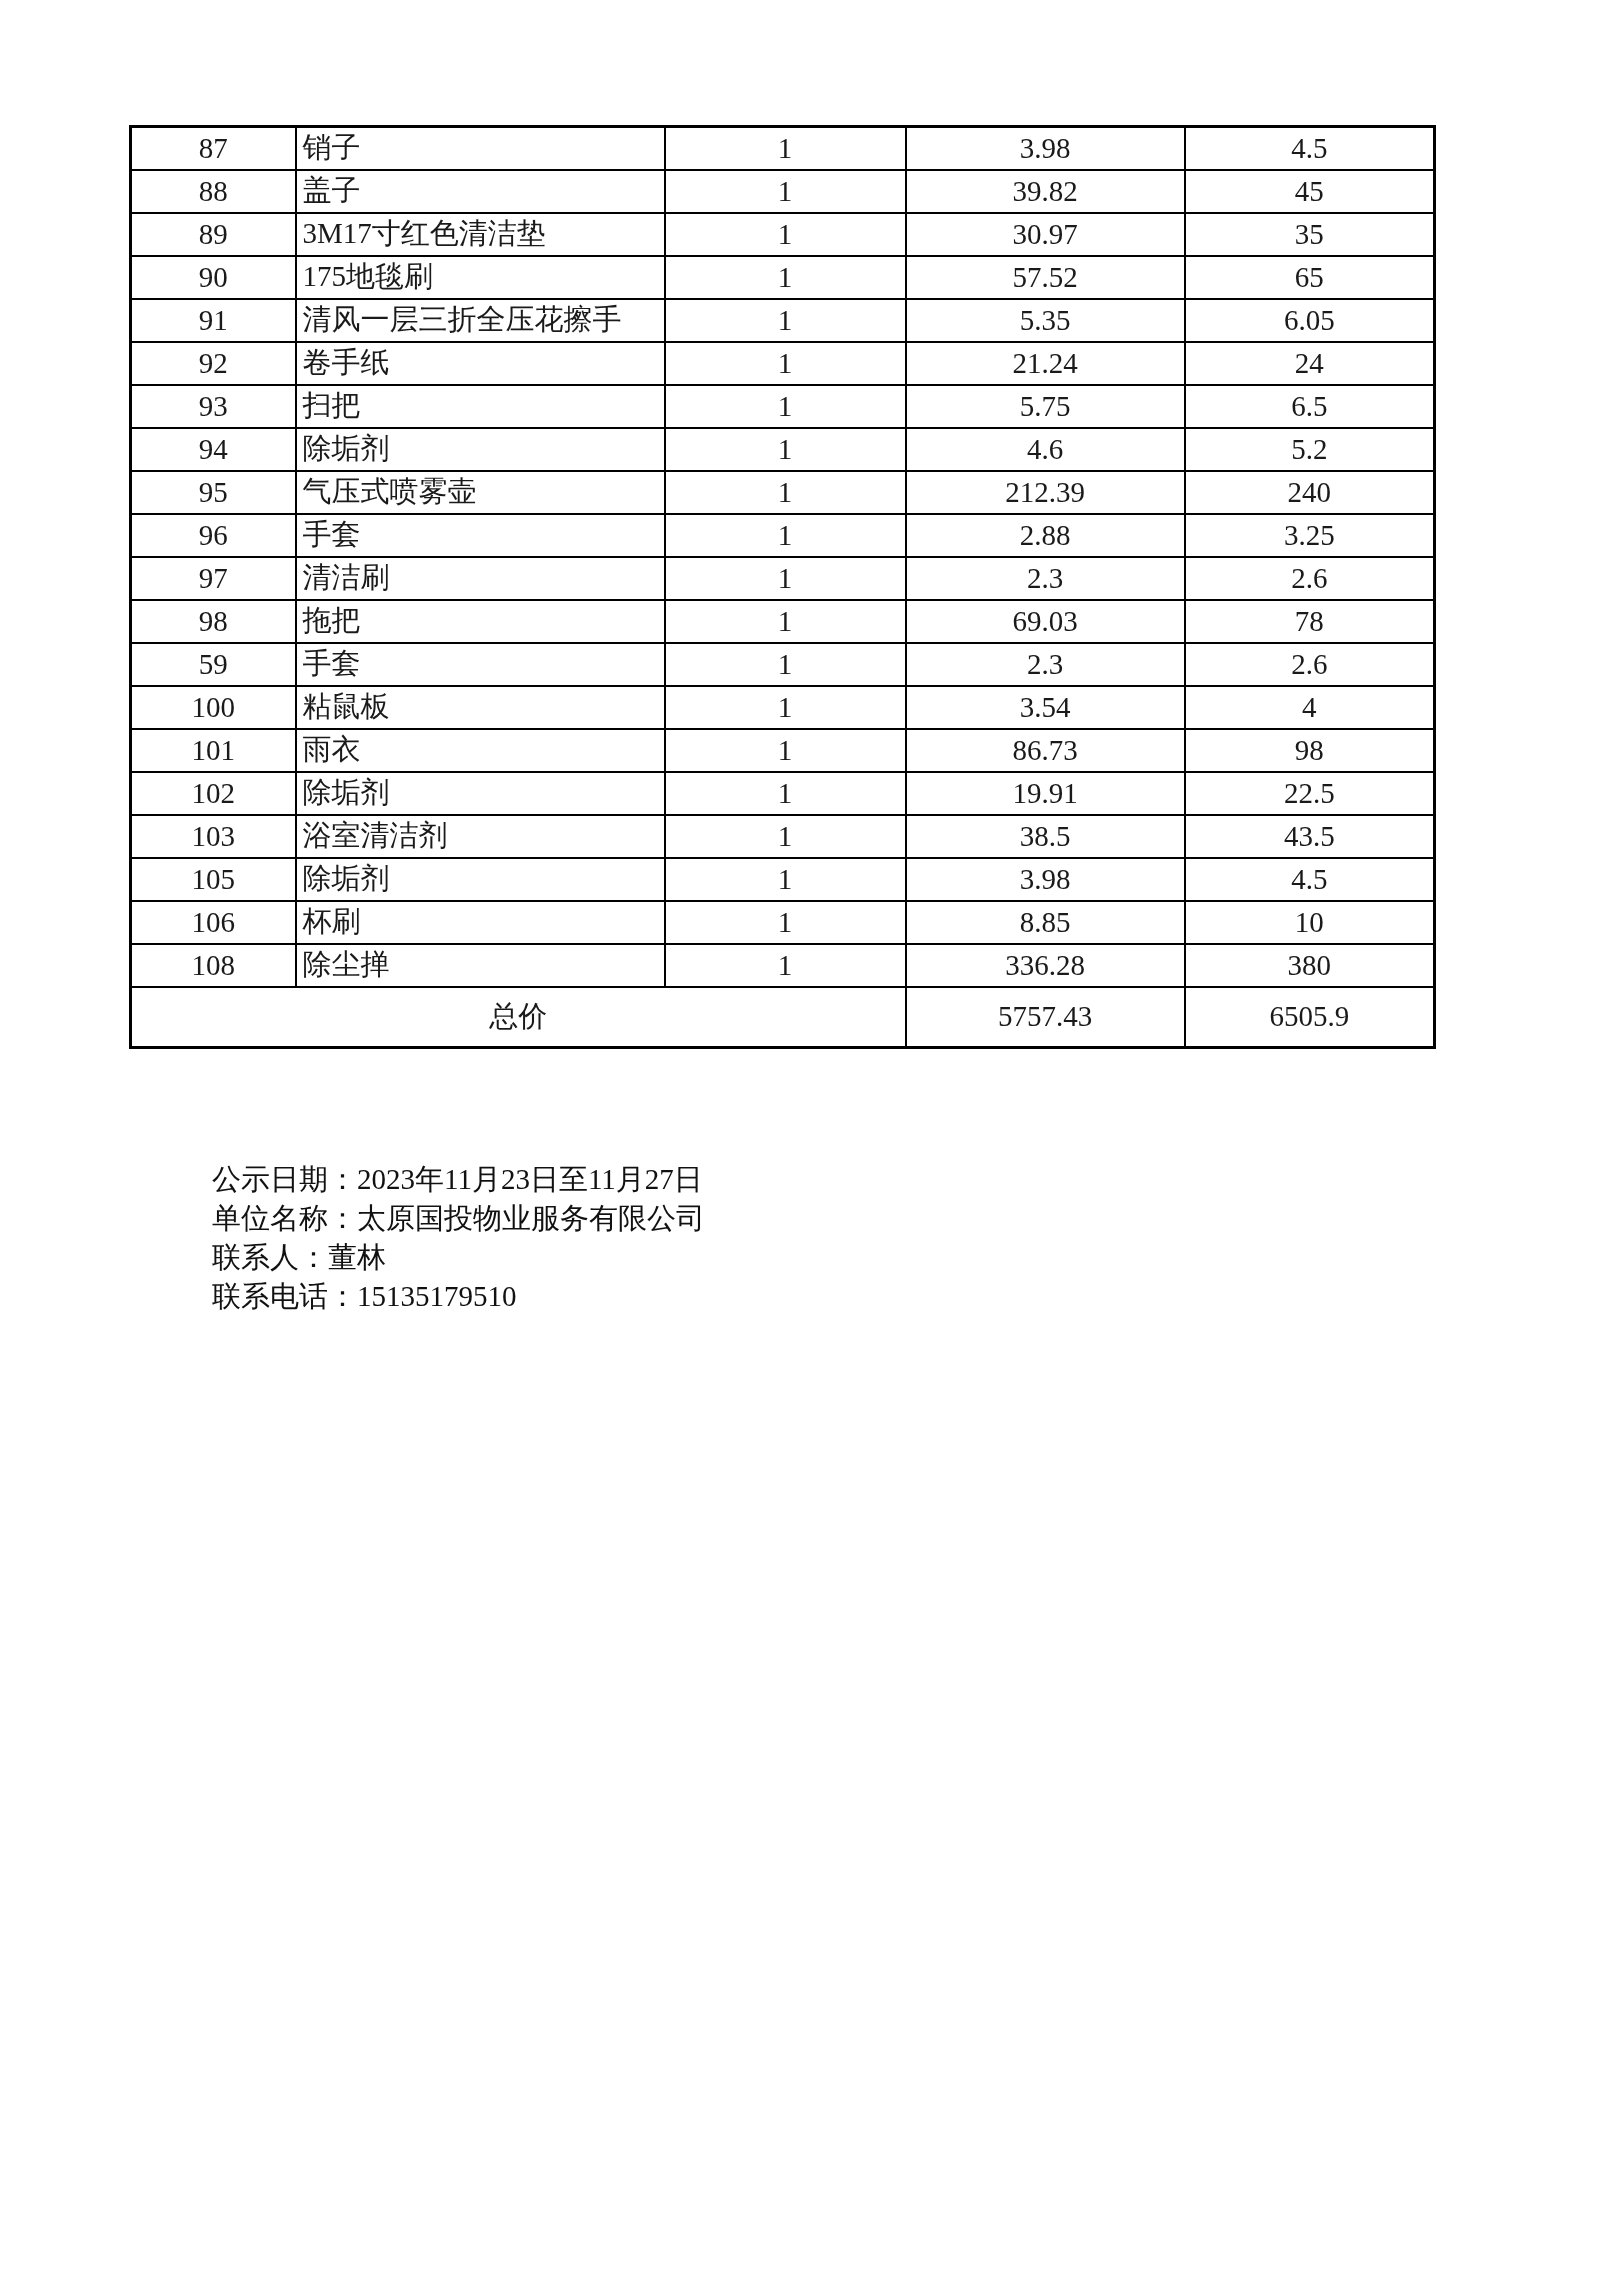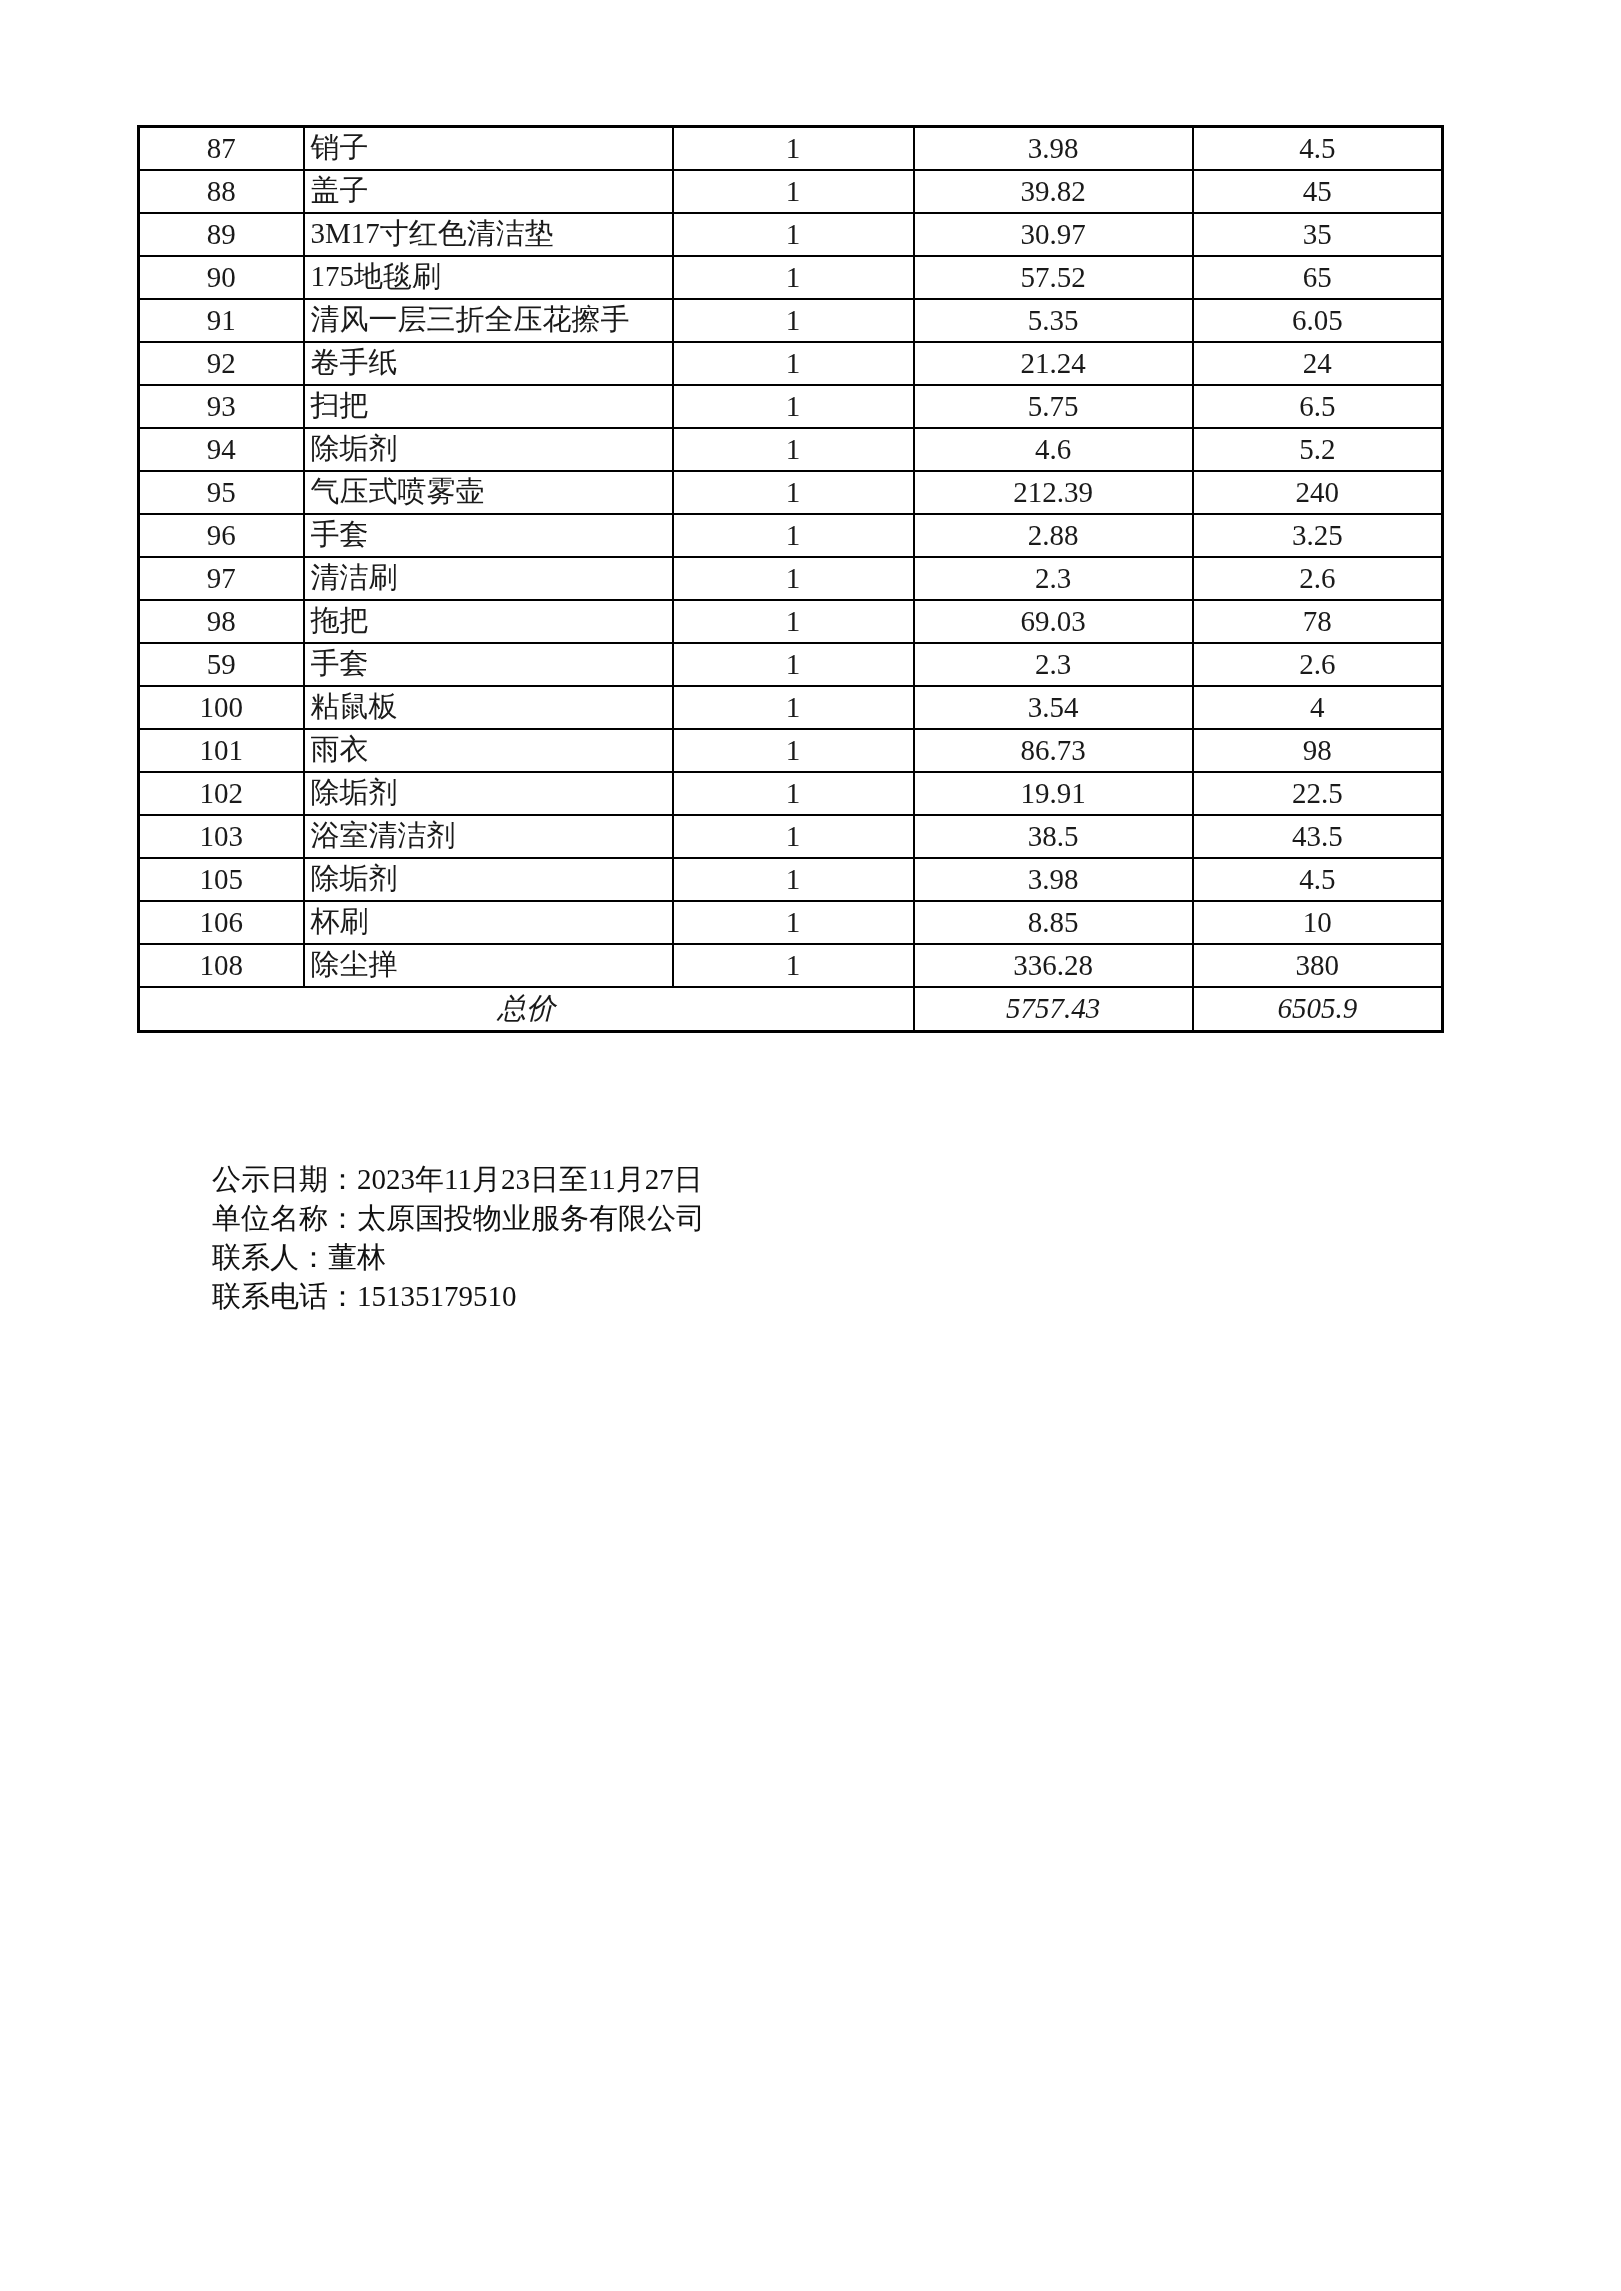--- a/index.html
+++ b/index.html
@@ -9,40 +9,40 @@
   }
   .page {
     position: relative;
     width: 1621px;
     height: 2292px;
     background: #ffffff;
     overflow: hidden;
   }
   table.price-table {
     position: absolute;
-    left: 137px;
+    left: 129px;
     top: 125px;
     width: 1304px;
     border-collapse: collapse;
     table-layout: fixed;
     border: 3.9px solid #000;
   }
   table.price-table td {
     border-left: 2px solid #000;
     border-right: 2px solid #000;
     border-top: 2.9px solid #000;
     border-bottom: 2.9px solid #000;
     font-size: 29px;
     color: #1a1a1a;
     vertical-align: middle;
     overflow: hidden;
     white-space: nowrap;
   }
   table.price-table tr.data-row { height: 43px; }
-  table.price-table tr.total-row { height: 45px; font-style: italic; }
+  table.price-table tr.total-row { height: 61px; }
   td.c-no    { text-align: center; }
   td.c-name  { text-align: left; padding-left: 6px; }
   td.c-qty   { text-align: center; }
   td.c-cost  { text-align: center; }
   td.c-price { text-align: center; }
   td.c-total-label { text-align: center; }
   .footer-notes {
     position: absolute;
     left: 212px;
     top: 1160px;

